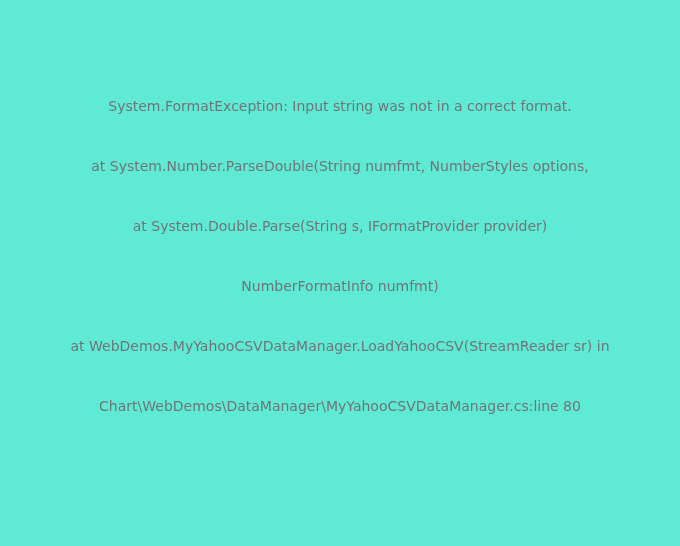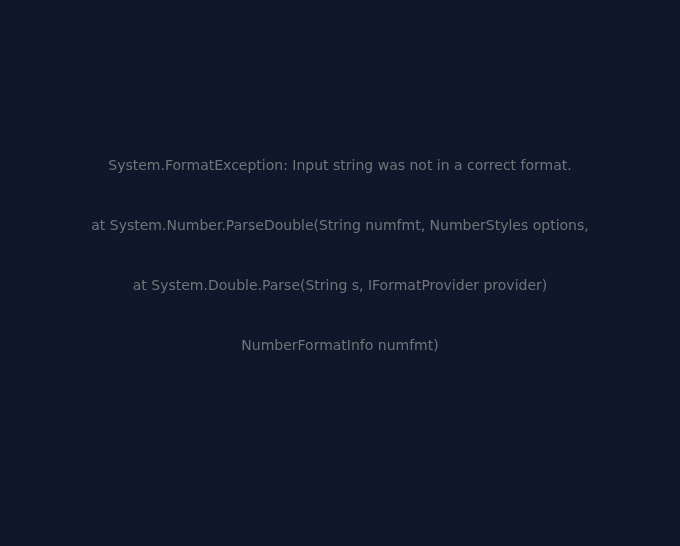--- a/index.html
+++ b/index.html
@@ -10,22 +10,22 @@
   body {
     width: 680px;
     height: 546px;
     overflow: hidden;
     font-family: "DejaVu Sans", "Liberation Sans", sans-serif;
   }
   .error-page {
     width: 680px;
     height: 546px;
     box-sizing: border-box;
-    padding-top: 115px;
-    background: #0f172a;
+    padding-top: 56px;
+    background: #5eead4;
   }
   .stack-trace {
     width: 100%;
     text-align: center;
     color: #717579;
     font-size: 14px;
     line-height: 20px;
     white-space: pre;
   }
   .stack-trace-line {
@@ -35,20 +35,22 @@
 </style>
 </head>
 <body>
 
 <div class="error-page">
   <div class="stack-trace">
     <div class="stack-trace-line">System.FormatException: Input string was not in a correct format.</div>
     <div class="stack-trace-line">at System.Number.ParseDouble(String numfmt, NumberStyles options,</div>
     <div class="stack-trace-line">at System.Double.Parse(String s, IFormatProvider provider)</div>
     <div class="stack-trace-line">NumberFormatInfo numfmt)</div>
+    <div class="stack-trace-line">at WebDemos.MyYahooCSVDataManager.LoadYahooCSV(StreamReader sr) in</div>
+    <div class="stack-trace-line">Chart\WebDemos\DataManager\MyYahooCSVDataManager.cs:line 80</div>
     
     
     
     
     
     
     
     
     
     

